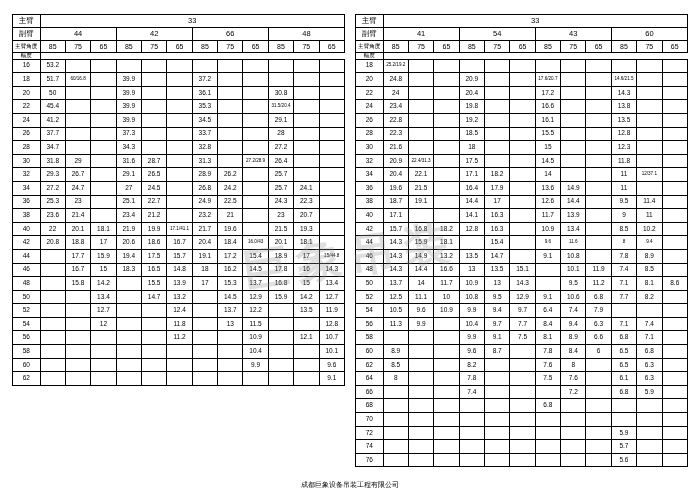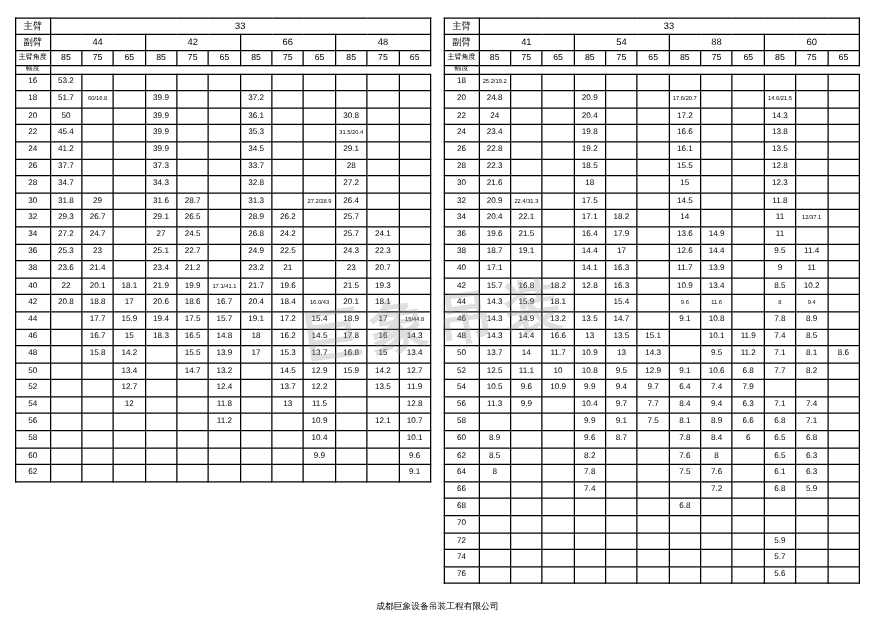--- a/index.html
+++ b/index.html
@@ -501,21 +501,21 @@
       <table>
         <tbody>
             <tr>
           <td class="hdr" style="width:8%;">主臂</td>
           <td class="hdr" colspan="12">33</td>
         </tr>
         <tr>
           <td class="hdr">副臂</td>
           <td class="hdr" colspan="3">41</td>
           <td class="hdr" colspan="3">54</td>
-          <td class="hdr" colspan="3">88</td>
+          <td class="hdr" colspan="3">43</td>
           <td class="hdr" colspan="3">60</td>
         </tr>
         <tr>
           <td class="vhead">
             <div>主臂角度</div>
           </td>
           <td class="sub">85</td>
           <td class="sub">75</td>
           <td class="sub">65</td>
           <td class="sub">85</td>

